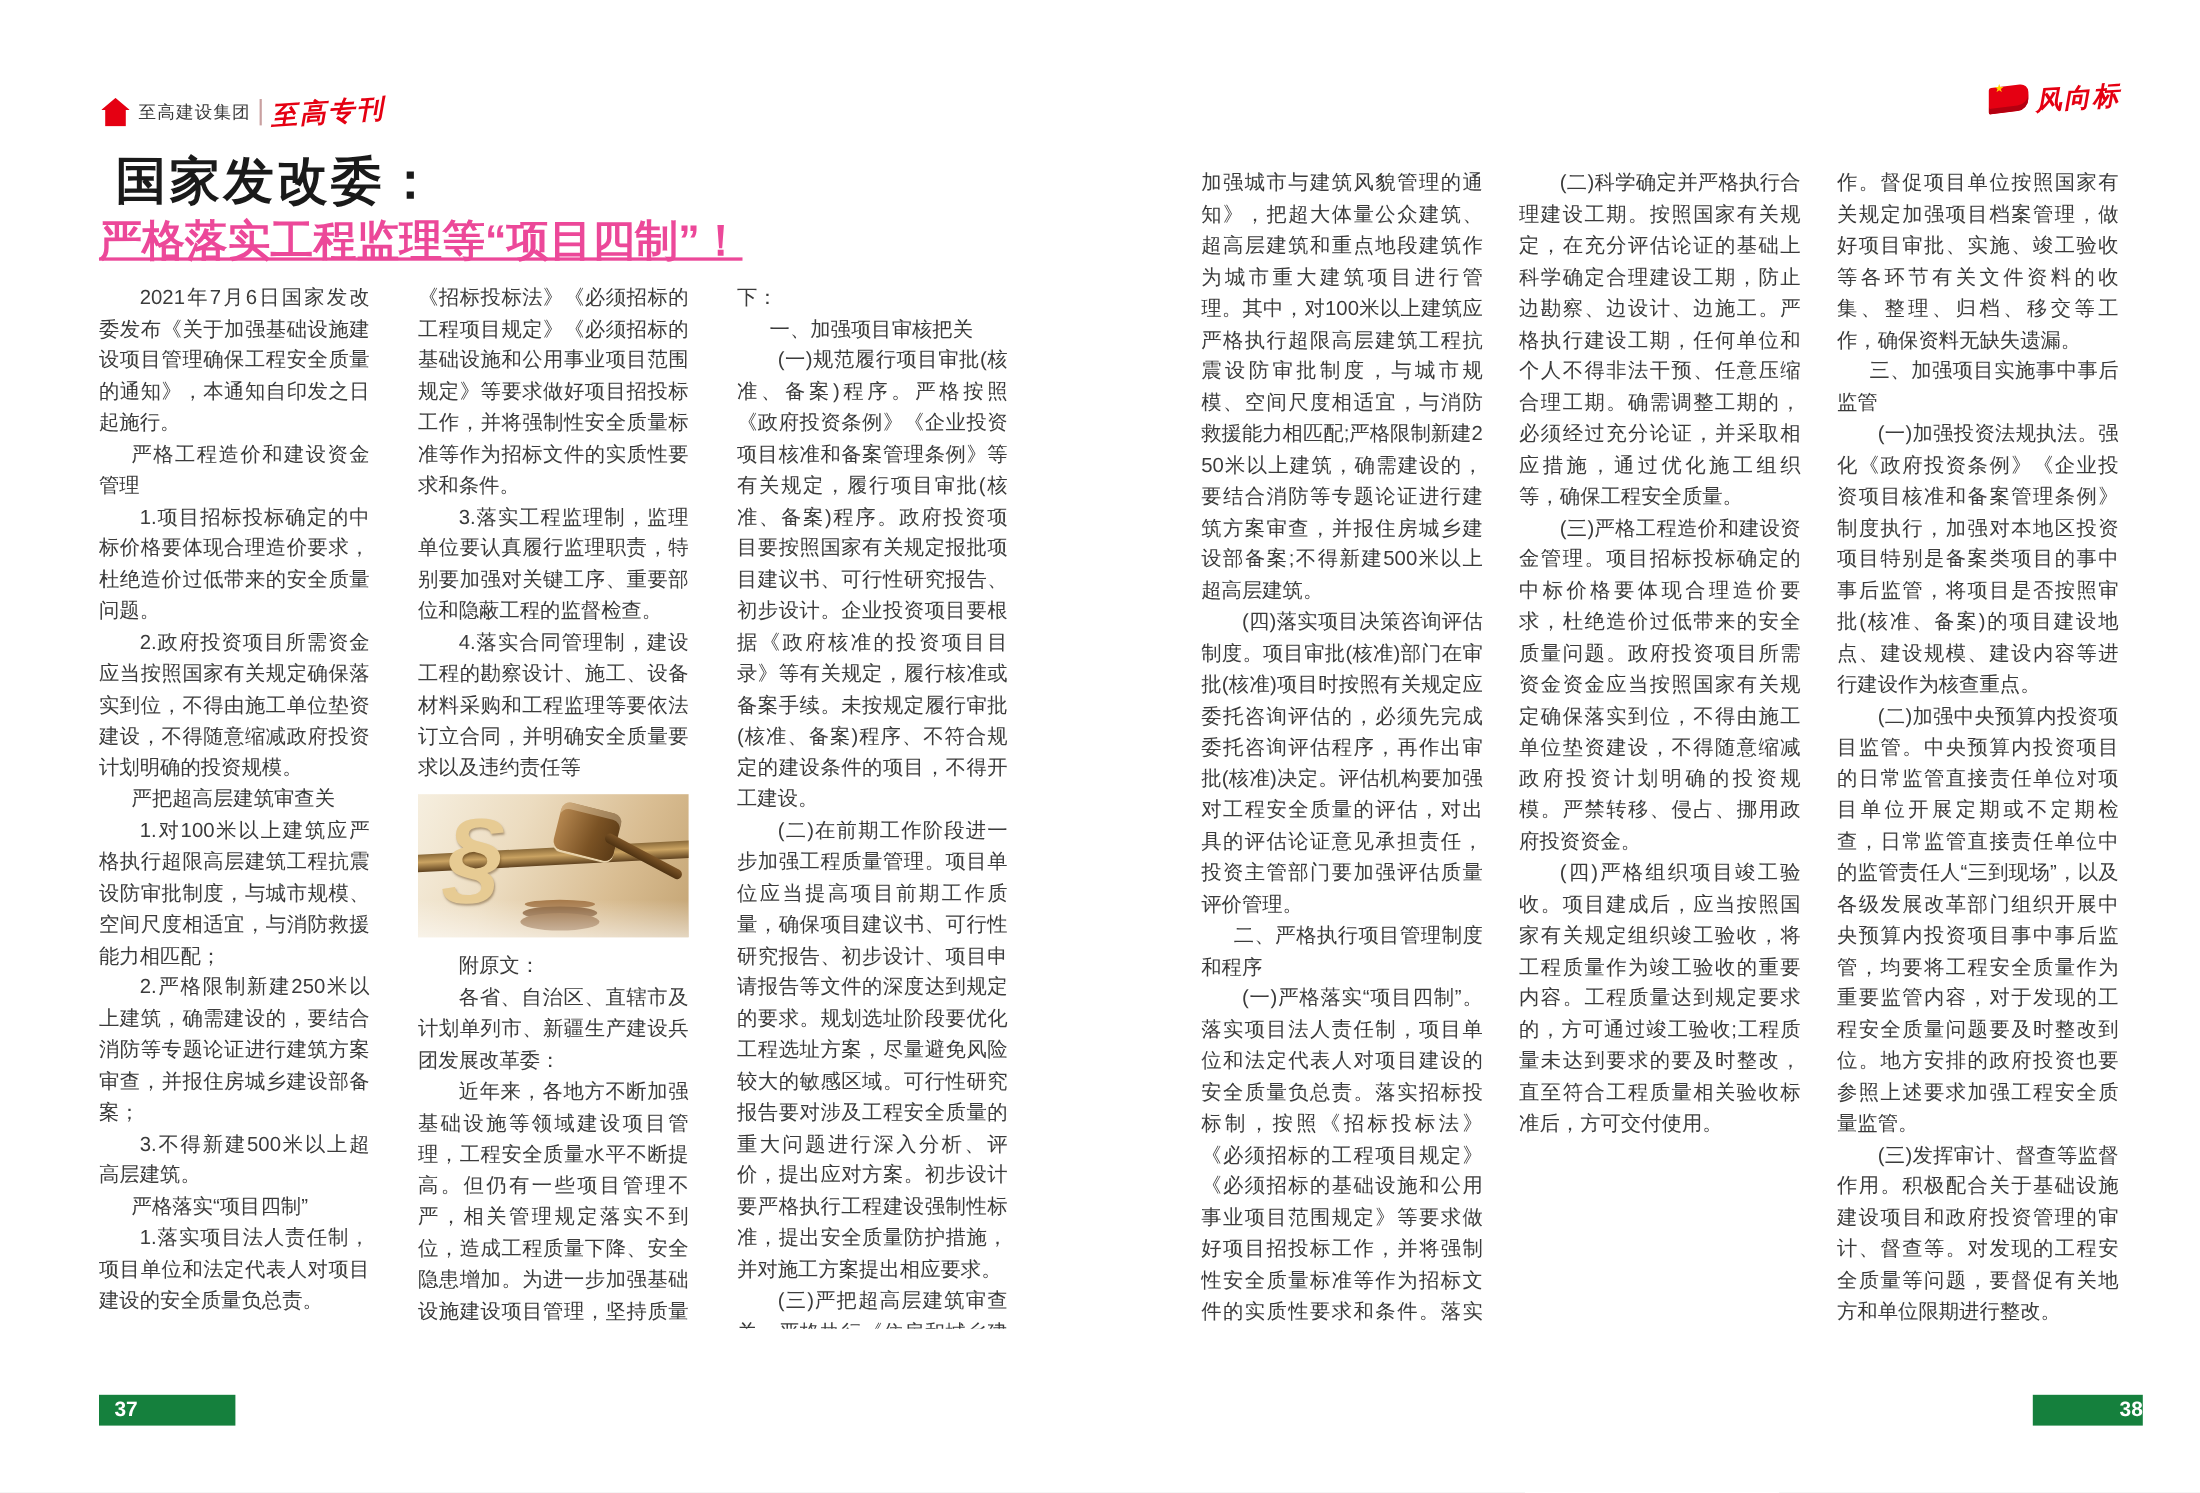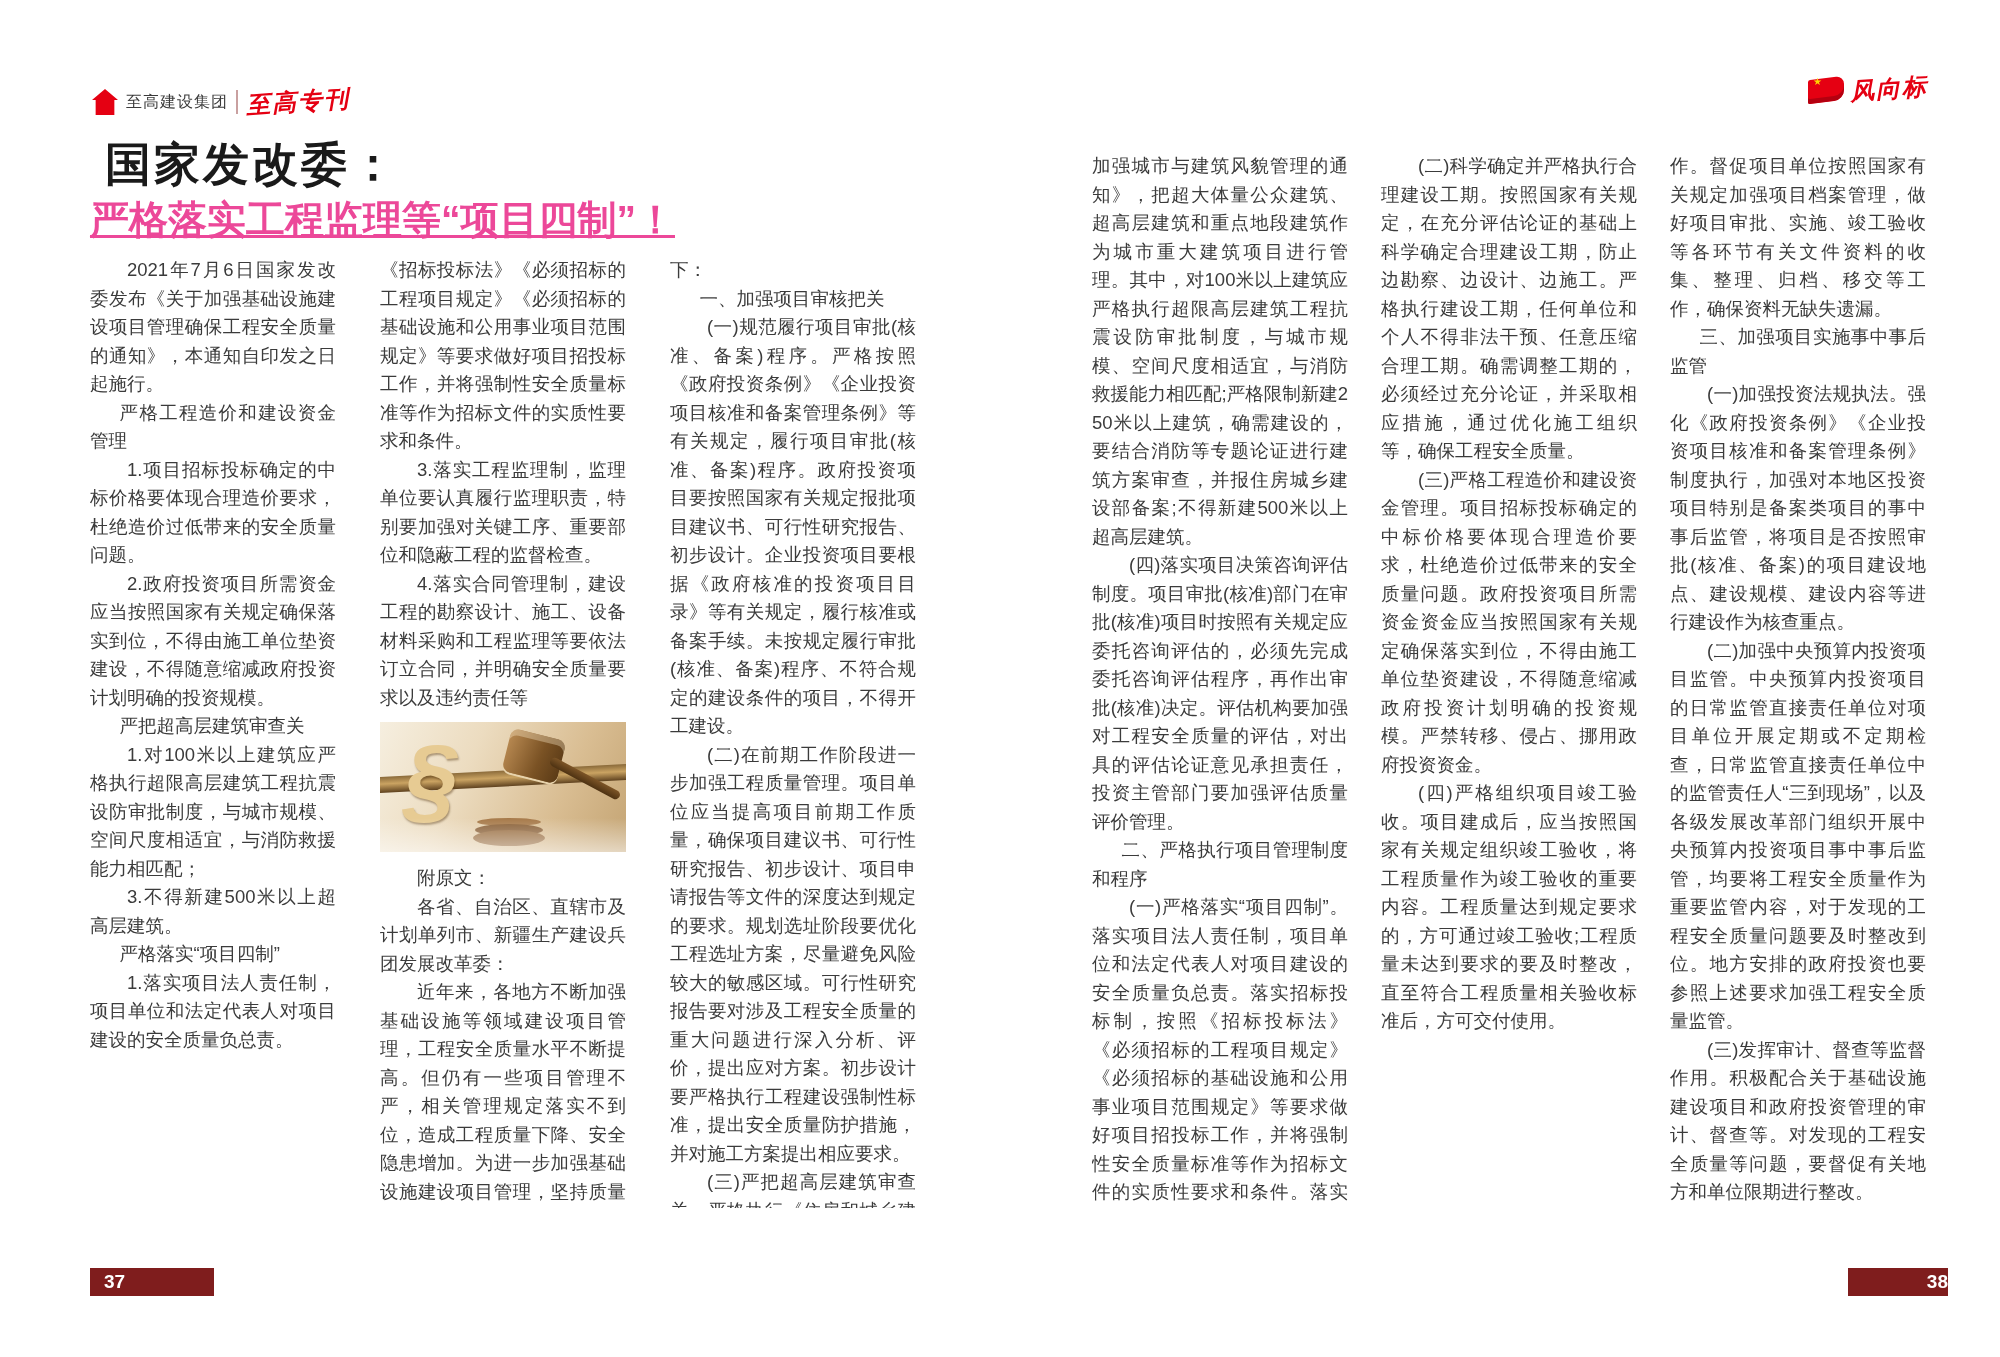--- a/index.html
+++ b/index.html
@@ -46,21 +46,21 @@
   .gavel .head{position:absolute;left:128px;top:12px;width:56px;height:44px;border-radius:8px;
     background:linear-gradient(100deg,#b98a52,#7a5224 60%,#5a3a16);transform:rotate(14deg);
     box-shadow:0 2px 0 #e8d3ac, inset 0 6px 0 rgba(255,240,210,.35);}
   .gavel .handle{position:absolute;left:168px;top:52px;width:78px;height:9px;border-radius:5px;
     background:linear-gradient(#7d5527,#4e3212);transform:rotate(28deg);}
   .gavel .coin{position:absolute;left:95px;bottom:6px;width:72px;height:16px;border-radius:50%;
     background:#9a6f42;box-shadow:0 -8px 0 -2px #8a6138,0 -16px 0 -4px #a77a4a;}
   .gavel .sheen{position:absolute;left:0;bottom:0;width:100%;height:34px;
     background:linear-gradient(rgba(255,255,255,0),rgba(255,255,255,.55));}
   
-  .folio{position:absolute;top:1268px;height:28px;background:#7f1d1d;color:#fff;
+  .folio{position:absolute;top:1268px;height:28px;background:#15803d;color:#fff;
     font-weight:bold;font-size:19px;line-height:28px;}
   .folio-left{left:90px;width:110px;padding-left:14px;text-align:left;}
   .folio-right{left:1848px;width:100px;text-align:right;}
 </style>
 </head>
 <body>
 
 <div class="sheet">
 
   <div class="brand-left">
@@ -84,20 +84,21 @@
   </h1>
 
   <section class="page page-left">
     <div class="col">
         <p class="blk p">2021年7月6日国家发改委发布《关于加强基础设施建设项目管理确保工程安全质量的通知》，本通知自印发之日起施行。</p>
         <p class="blk h">严格工程造价和建设资金管理</p>
         <p class="blk p">1.项目招标投标确定的中标价格要体现合理造价要求，杜绝造价过低带来的安全质量问题。</p>
         <p class="blk p">2.政府投资项目所需资金应当按照国家有关规定确保落实到位，不得由施工单位垫资建设，不得随意缩减政府投资计划明确的投资规模。</p>
         <p class="blk h">严把超高层建筑审查关</p>
         <p class="blk p">1.对100米以上建筑应严格执行超限高层建筑工程抗震设防审批制度，与城市规模、空间尺度相适宜，与消防救援能力相匹配；</p>
+        <p class="blk p">2.严格限制新建250米以上建筑，确需建设的，要结合消防等专题论证进行建筑方案审查，并报住房城乡建设部备案；</p>
         <p class="blk p">3.不得新建500米以上超高层建筑。</p>
         <p class="blk h">严格落实“项目四制”</p>
         <p class="blk p">1.落实项目法人责任制，项目单位和法定代表人对项目建设的安全质量负总责。</p>
       </div>
     <div class="col">
       <div>
           <p class="blk cont">《招标投标法》《必须招标的工程项目规定》《必须招标的基础设施和公用事业项目范围规定》等要求做好项目招投标工作，并将强制性安全质量标准等作为招标文件的实质性要求和条件。</p>
           <p class="blk p">3.落实工程监理制，监理单位要认真履行监理职责，特别要加强对关键工序、重要部位和隐蔽工程的监督检查。</p>
           <p class="blk p">4.落实合同管理制，建设工程的勘察设计、施工、设备材料采购和工程监理等要依法订立合同，并明确安全质量要求以及违约责任等</p>
         </div>

